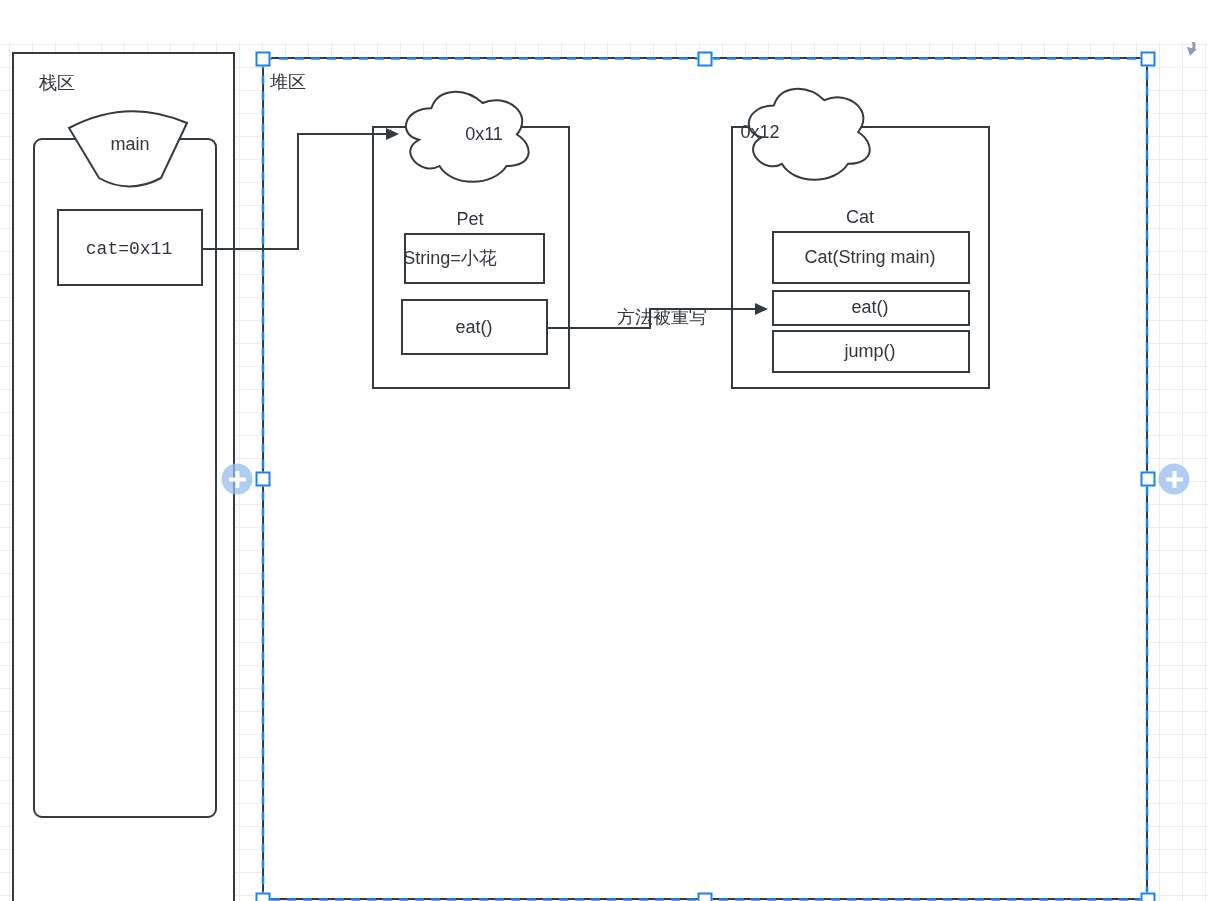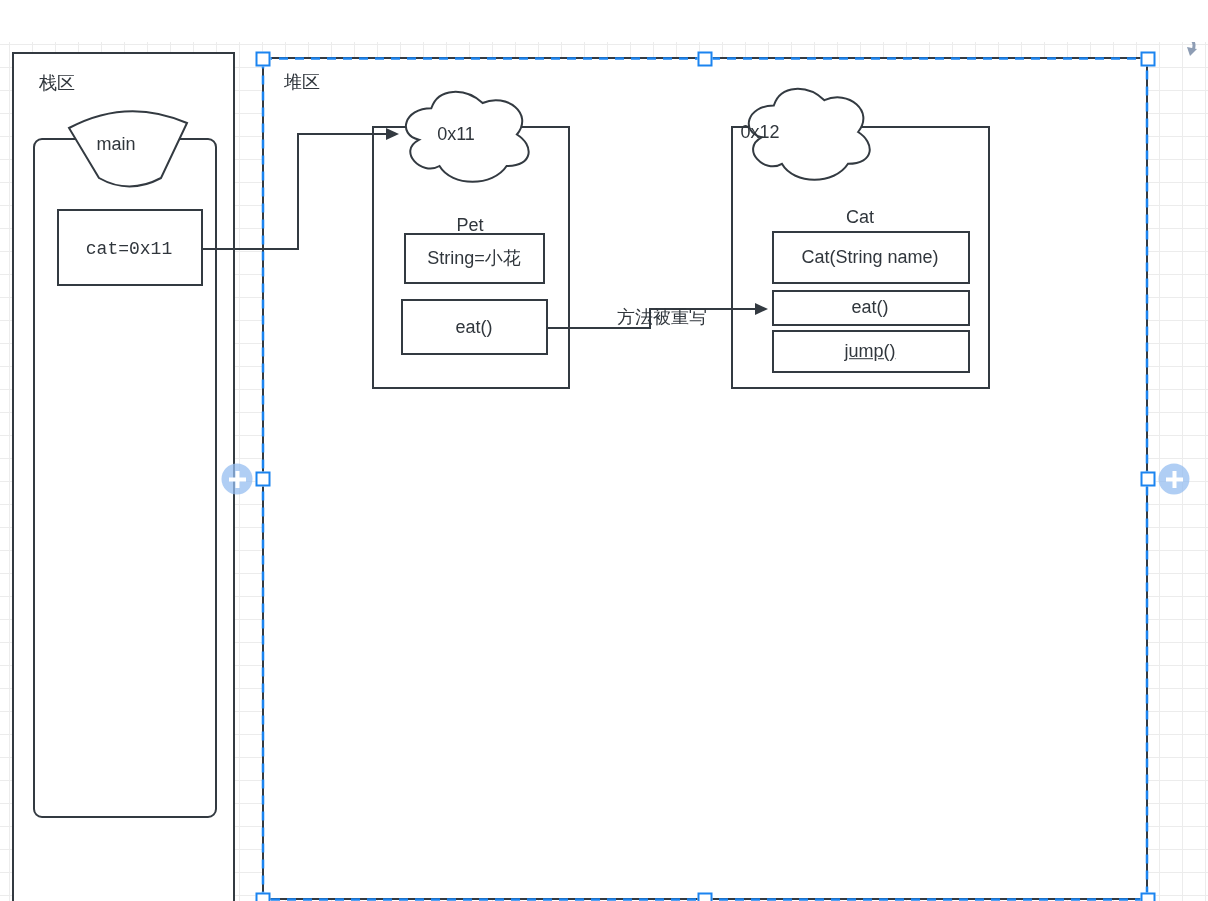--- a/index.html
+++ b/index.html
@@ -38,32 +38,32 @@
     pointer-events:none;z-index:3;
   }
   .selection-layer{z-index:6;}
 
   .lbl{
     position:absolute;z-index:4;white-space:nowrap;
     color:#30363c;font-size:18px;line-height:1.2;
     transform:translate(-50%,-50%);
   }
   .lbl-stack{left:57px;top:42px;}
-  .lbl-heap{left:302px;top:41px;}
-  .lbl-main{left:116px;top:103px;}
+  .lbl-heap{left:288px;top:41px;}
+  .lbl-main{left:130px;top:103px;}
   .lbl-catvar{left:129px;top:208px;font-family:Liberation Mono, monospace;}
-  .lbl-addr1{left:456px;top:93px;text-align:right;}
-  .lbl-pet{left:470px;top:184px;}
-  .lbl-petm1{left:474px;top:217px;}
+  .lbl-addr1{left:484px;top:93px;text-align:right;}
+  .lbl-pet{left:470px;top:178px;}
+  .lbl-petm1{left:450px;top:217px;}
   .lbl-petm2{left:474px;top:286px;}
   .lbl-addr2{left:760px;top:91px;}
   .lbl-cat{left:860px;top:176px;}
   .lbl-catm1{left:870px;top:216px;}
   .lbl-catm2{left:870px;top:266px;}
-  .lbl-catm3{left:870px;top:310px;text-decoration:underline;}
+  .lbl-catm3{left:870px;top:310px;}
   .lbl-note{left:662px;top:276px;}
 
   .handle{
     position:absolute;z-index:7;width:11px;height:11px;
     background:#ffffff;border:2px solid #1b84f0;
     transform:translate(-50%,-50%);
   }
   .plus-btn{
     position:absolute;z-index:7;width:31px;height:31px;border-radius:50%;
     background:rgba(150,190,240,0.75);
@@ -126,21 +126,21 @@
   <div class="lbl lbl-stack">栈区</div>
   <div class="lbl lbl-heap">堆区</div>
   <div class="lbl lbl-main">main</div>
   <div class="lbl lbl-catvar">cat=0x11</div>
   <div class="lbl lbl-addr1">0x11</div>
   <div class="lbl lbl-pet">Pet</div>
   <div class="lbl lbl-petm1">String=小花</div>
   <div class="lbl lbl-petm2">eat()</div>
   <div class="lbl lbl-addr2">0x12</div>
   <div class="lbl lbl-cat">Cat</div>
-  <div class="lbl lbl-catm1">Cat(String name)</div>
+  <div class="lbl lbl-catm1">Cat(String main)</div>
   <div class="lbl lbl-catm2">eat()</div>
   <div class="lbl lbl-catm3">jump()</div>
   <div class="lbl lbl-note">方法被重写</div>
 
   <svg class="selection-layer" viewBox="0 0 1208 901">
     <rect x="263" y="16.5" width="884" height="841" fill="none" stroke="#1b84f0" stroke-width="2.5" stroke-dasharray="9 7"></rect>
 
     <g class="rotate-glyph">
       <path d="M 1184 -6 C 1192 -5 1196 1 1193 8" fill="none" stroke="#8e9db4" stroke-width="3"></path>
       <polygon points="1187,5 1197,7 1190,14" fill="#8e9db4"></polygon>

